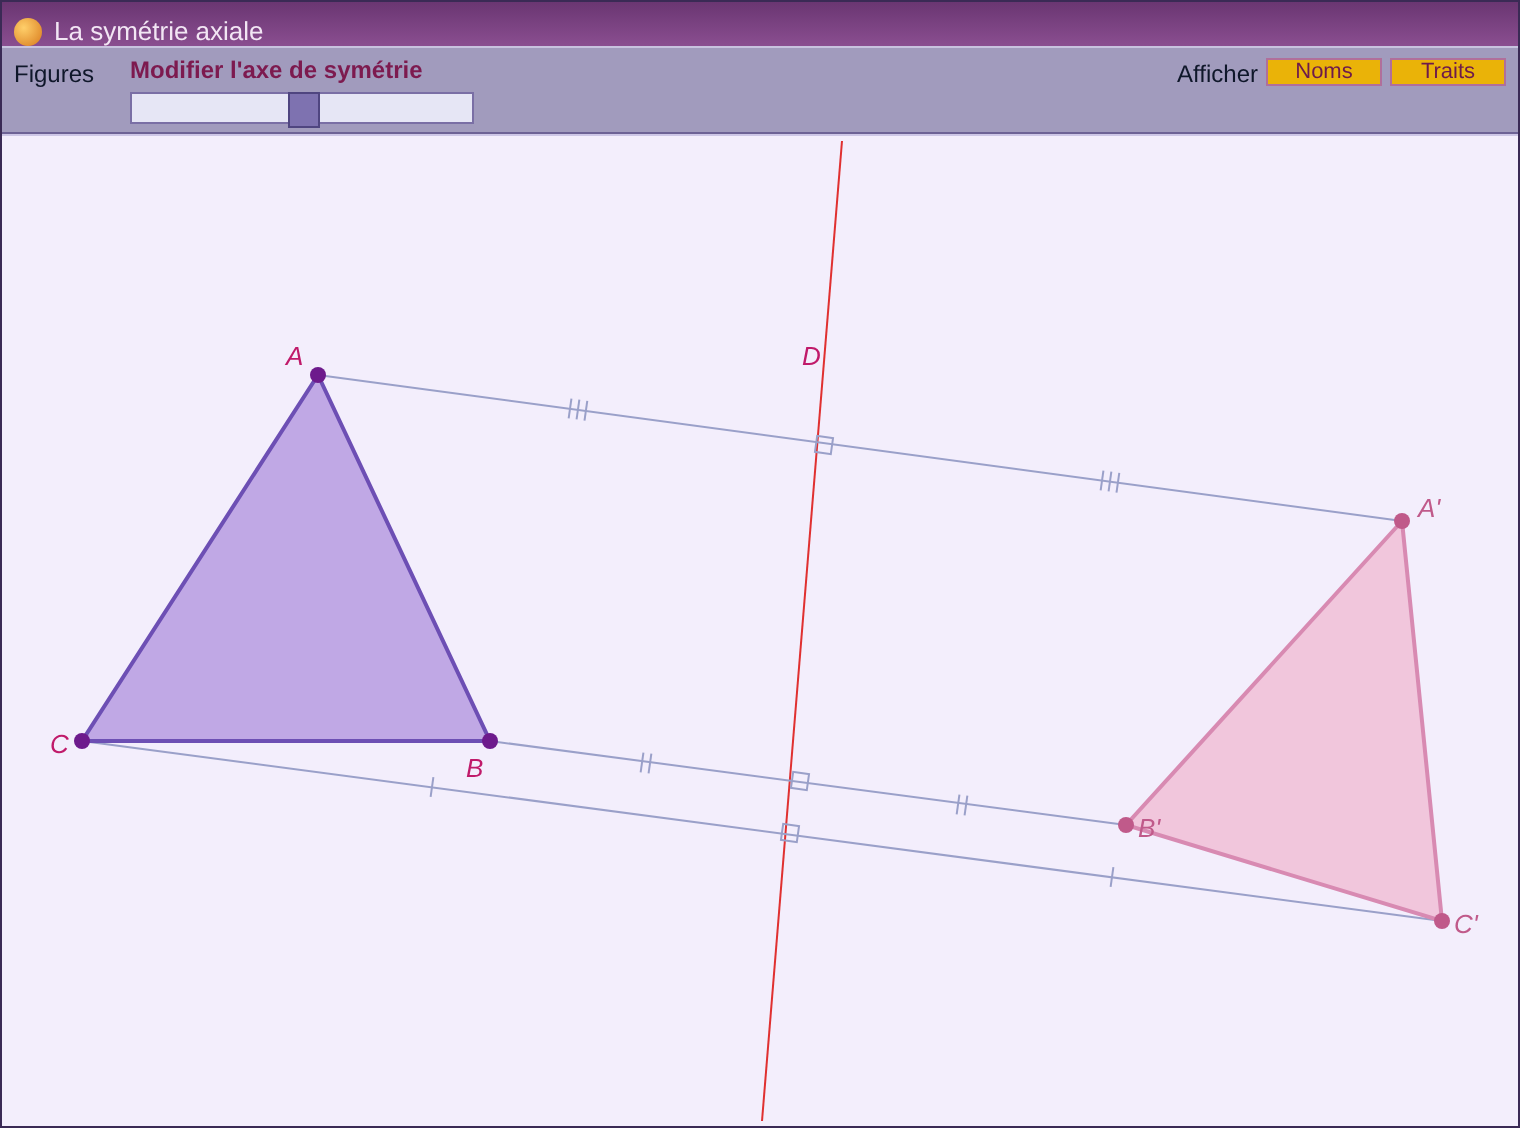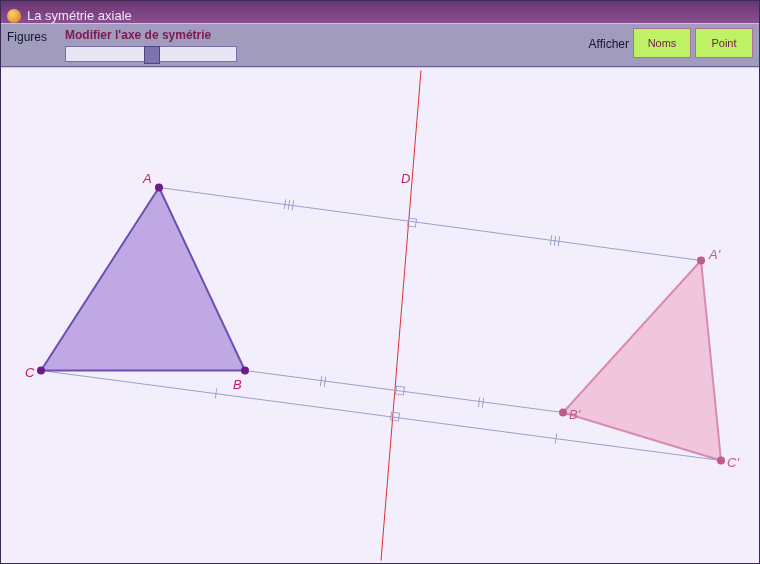--- a/index.html
+++ b/index.html
@@ -6,21 +6,21 @@
 .window{display:flex;flex-direction:column;height:100%;border:1px solid #3a2a55;box-sizing:border-box}
 .titlebar{height:22px;background:linear-gradient(#6a3672,#8a4e90);display:flex;align-items:flex-end;padding:0 6px;gap:6px}
 .titlebar .logo{width:14px;height:14px;border-radius:50%;background:radial-gradient(circle at 35% 35%,#ffcf6a,#d87a1c)}
 .titlebar .ttl{color:#f2e6f4;font-size:13px}
 .toolbar{background:#a19bbd;border-top:1px solid #c8c3df;border-bottom:1px solid #6d6295;padding:4px 6px;display:flex;align-items:flex-start;gap:8px;box-sizing:border-box}
 .group-label{color:#0f172a;font-size:12px;padding-top:2px}
 .btn-grid{display:grid;grid-template-columns:90px 90px 90px;gap:4px}
 .btn{height:18px;display:flex;align-items:center;justify-content:center;font-size:11px;cursor:pointer;box-sizing:border-box;border:1px solid #7a6fa5}
 .btn.norm{background:#9a90c2;color:#efe9ff;border-top-color:#bdb4e0;border-left-color:#bdb4e0}
 .btn.sel{background:#e8a9d1;color:#6d1a4c;border:1px solid #b06f9b}
-.btn.opt{background:#bef264;color:#6d1a4c;border:1px solid #b06f9b;height:30px;min-width:58px;padding:4px 8px}
+.btn.opt{background:#eab308;color:#6d1a4c;border:1px solid #b06f9b;height:14px;min-width:58px;padding:4px 8px}
 .mid{display:flex;flex-direction:column;align-items:flex-start;gap:4px;flex:1;padding:0 10px}
 .mid-label{color:#7d1a4f;font-size:12px;font-weight:bold}
 .slider{width:170px;height:14px;background:#e6e6f5;border:1px solid #7a6fa5;position:relative}
 .slider .thumb{position:absolute;top:-1px;left:78px;width:14px;height:16px;background:#7e72b0;border:1px solid #4f4580}
 .right-col{display:flex;flex-direction:row;gap:19px}
 .right-row{display:flex;gap:4px;align-items:center}
 .canvas{flex:1;background:#f3eefc;position:relative;border-top:1px solid #cdc6e6}
 svg{position:absolute;inset:0;width:100%;height:100%}
 .pt{fill:#6d1a8c}
 .ptr{fill:#c05a8a}
@@ -41,21 +41,21 @@
     <div class="mid">
       <div class="mid-label">Modifier l'axe de symétrie</div>
       <div class="slider">
         <div class="thumb"></div>
       </div>
     </div>
     <div class="right-col">
       <div class="right-row">
         <div class="group-label">Afficher</div>
         <div class="btn opt">Noms</div>
-        <div class="btn opt">Point</div>
+        <div class="btn opt">Traits</div>
       </div>
     </div>
   </div>
 
   <div class="canvas">
     <svg viewBox="0 0 758 490">
 
       <line x1="420" y1="0" x2="380" y2="490" stroke="#e03030" stroke-width="1"></line>
 
       <line x1="158" y1="117" x2="700" y2="190" stroke="#9aa0c9" stroke-width="1"></line>

